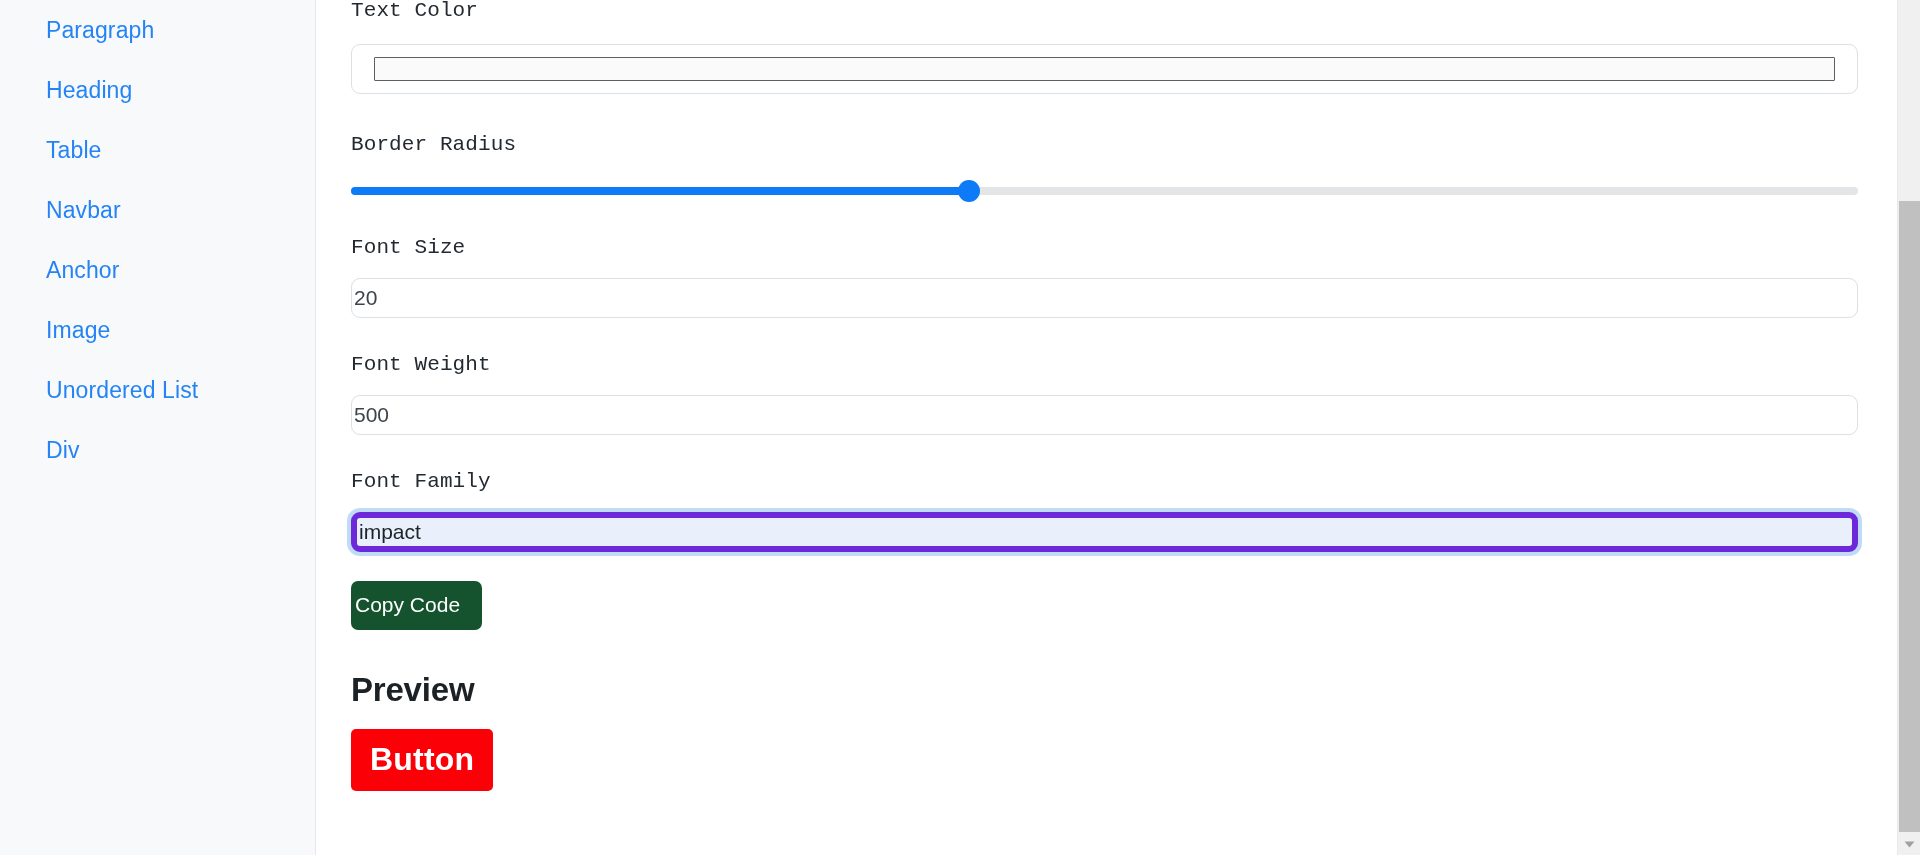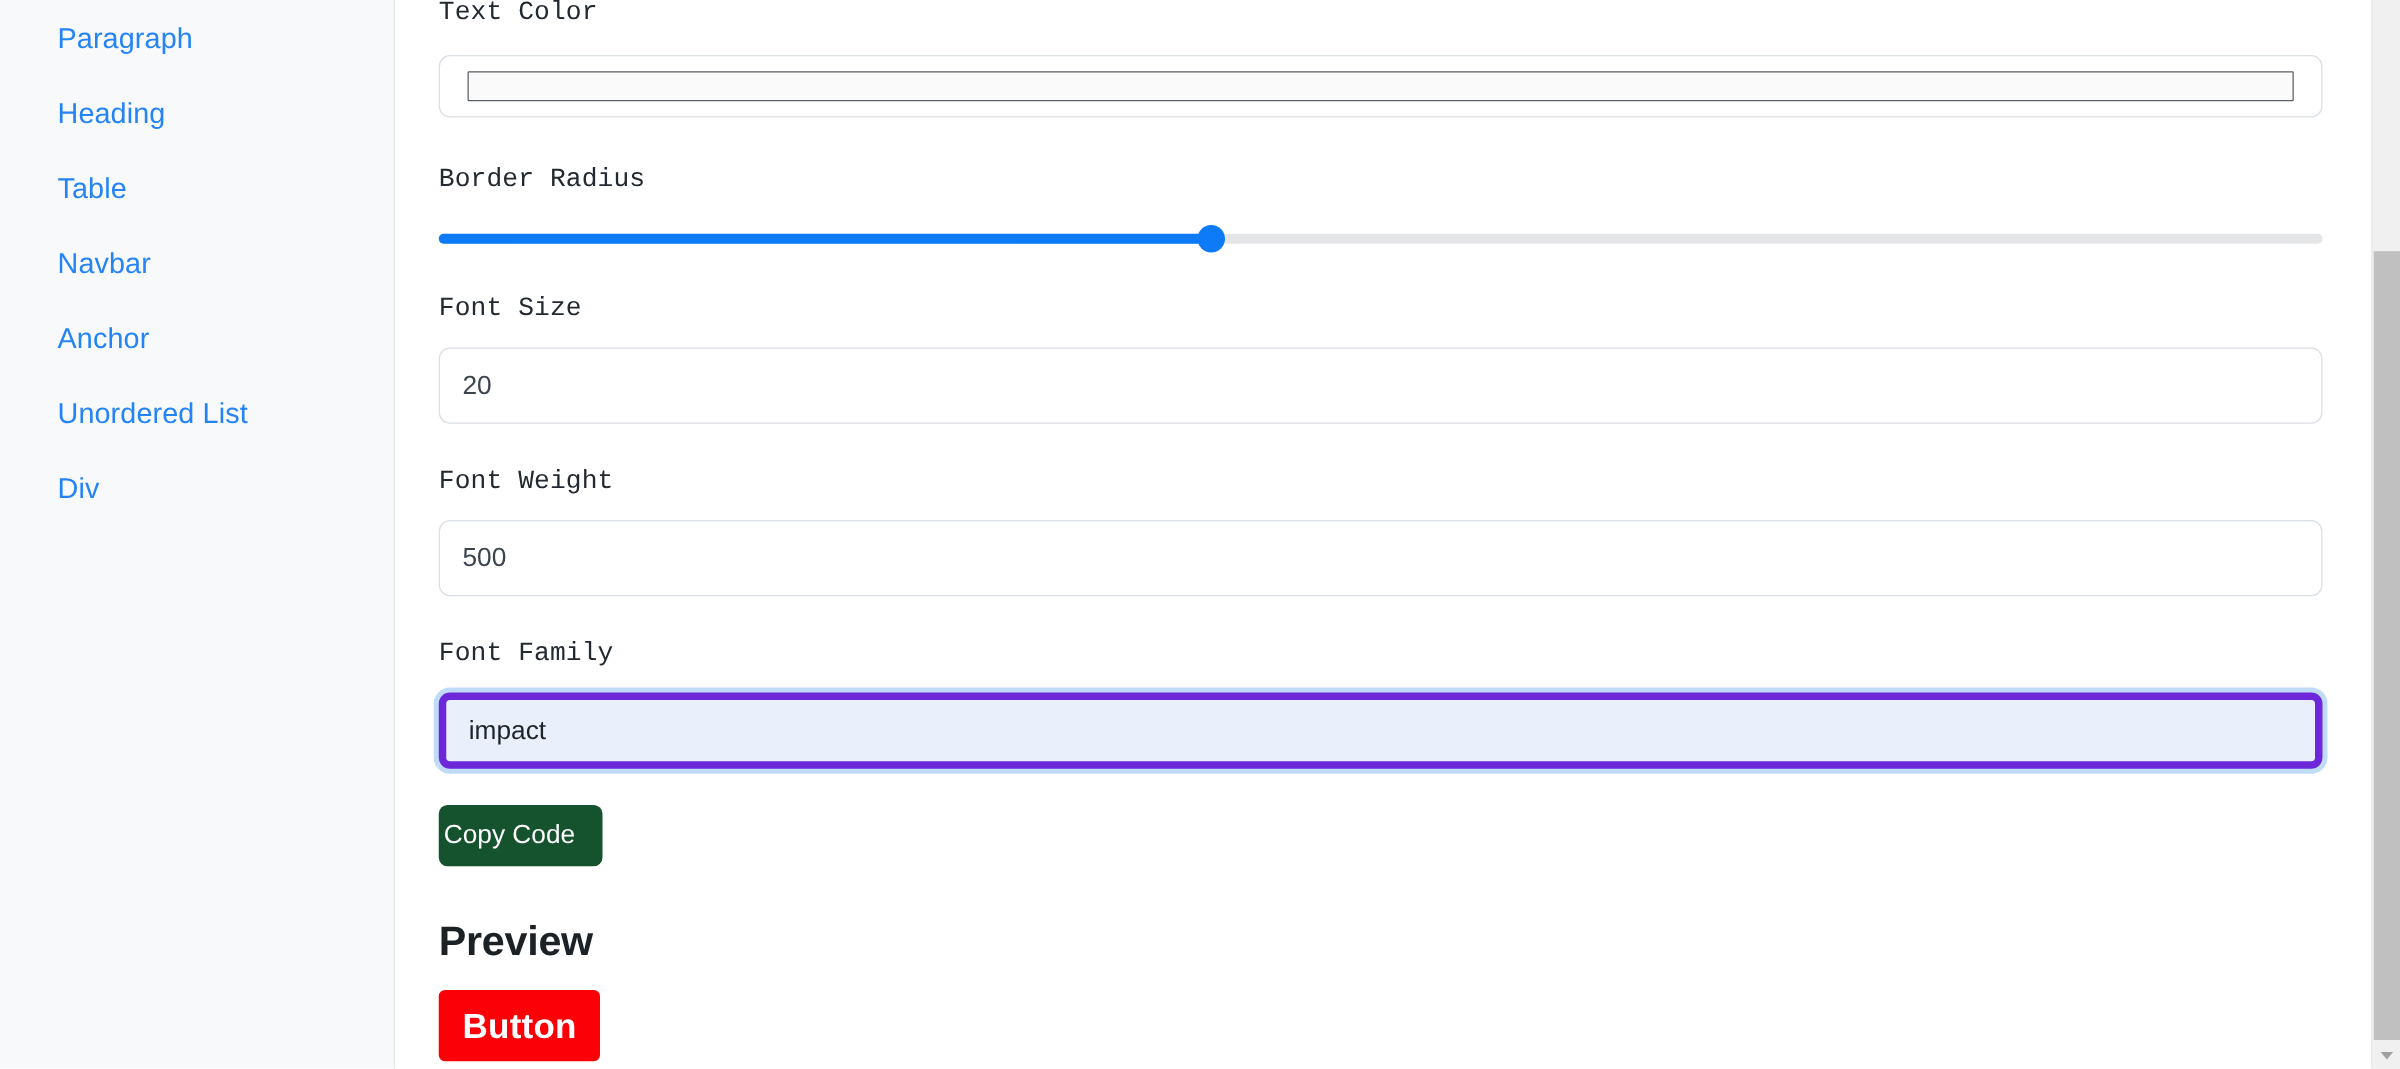--- a/index.html
+++ b/index.html
@@ -126,28 +126,28 @@
     transform: translateX(-50%);
     cursor: pointer;
   }
 
   
   .field-block { margin-top: 36px; }
   .text-input {
     display: block;
     margin-top: 20px;
     width: 100%;
-    height: 61px;
+    height: 40px;
     border: 1px solid #dbe0e6;
     border-radius: 9px;
     background: #ffffff;
     font-size: 21px;
     color: #3c444e;
     font-family: "Liberation Sans", sans-serif;
-    padding: 0 18px;
+    padding: 0 2px;
     outline: none;
   }
   .text-input::placeholder { color: #9aa2ab; }
 
   .text-input.focused {
     background: #e9f0fb;
     border: 6px solid #6d28d9;
     box-shadow: 0 0 0 4px rgba(141,189,242,0.55);
     color: #1e2328;
   }
@@ -177,21 +177,21 @@
     letter-spacing: -0.2px;
   }
   .preview-btn {
     display: inline-block;
     margin-top: 20px;
     background: #fb0007;
     color: #ffffff;
     border: none;
     border-radius: 5px;
     padding: 14px 19px;
-    font-size: 28px;
+    font-size: 32px;
     font-weight: 700;
     font-family: "Liberation Sans Narrow", "Liberation Sans", sans-serif;
     font-stretch: condensed;
     line-height: 1.05;
     letter-spacing: 0.2px;
     cursor: pointer;
   }
 
   
   .scrollbar {
@@ -242,20 +242,23 @@
       <li class="sidebar-item">
         <a class="sidebar-link">Table</a>
       </li>
       <li class="sidebar-item">
         <a class="sidebar-link">Navbar</a>
       </li>
       <li class="sidebar-item">
         <a class="sidebar-link">Anchor</a>
       </li>
       <li class="sidebar-item">
+        <a class="sidebar-link">Image</a>
+      </li>
+      <li class="sidebar-item">
         <a class="sidebar-link">Unordered List</a>
       </li>
       <li class="sidebar-item">
         <a class="sidebar-link">Div</a>
       </li>
     </ul>
   </aside>
 
   <main class="content">
 

